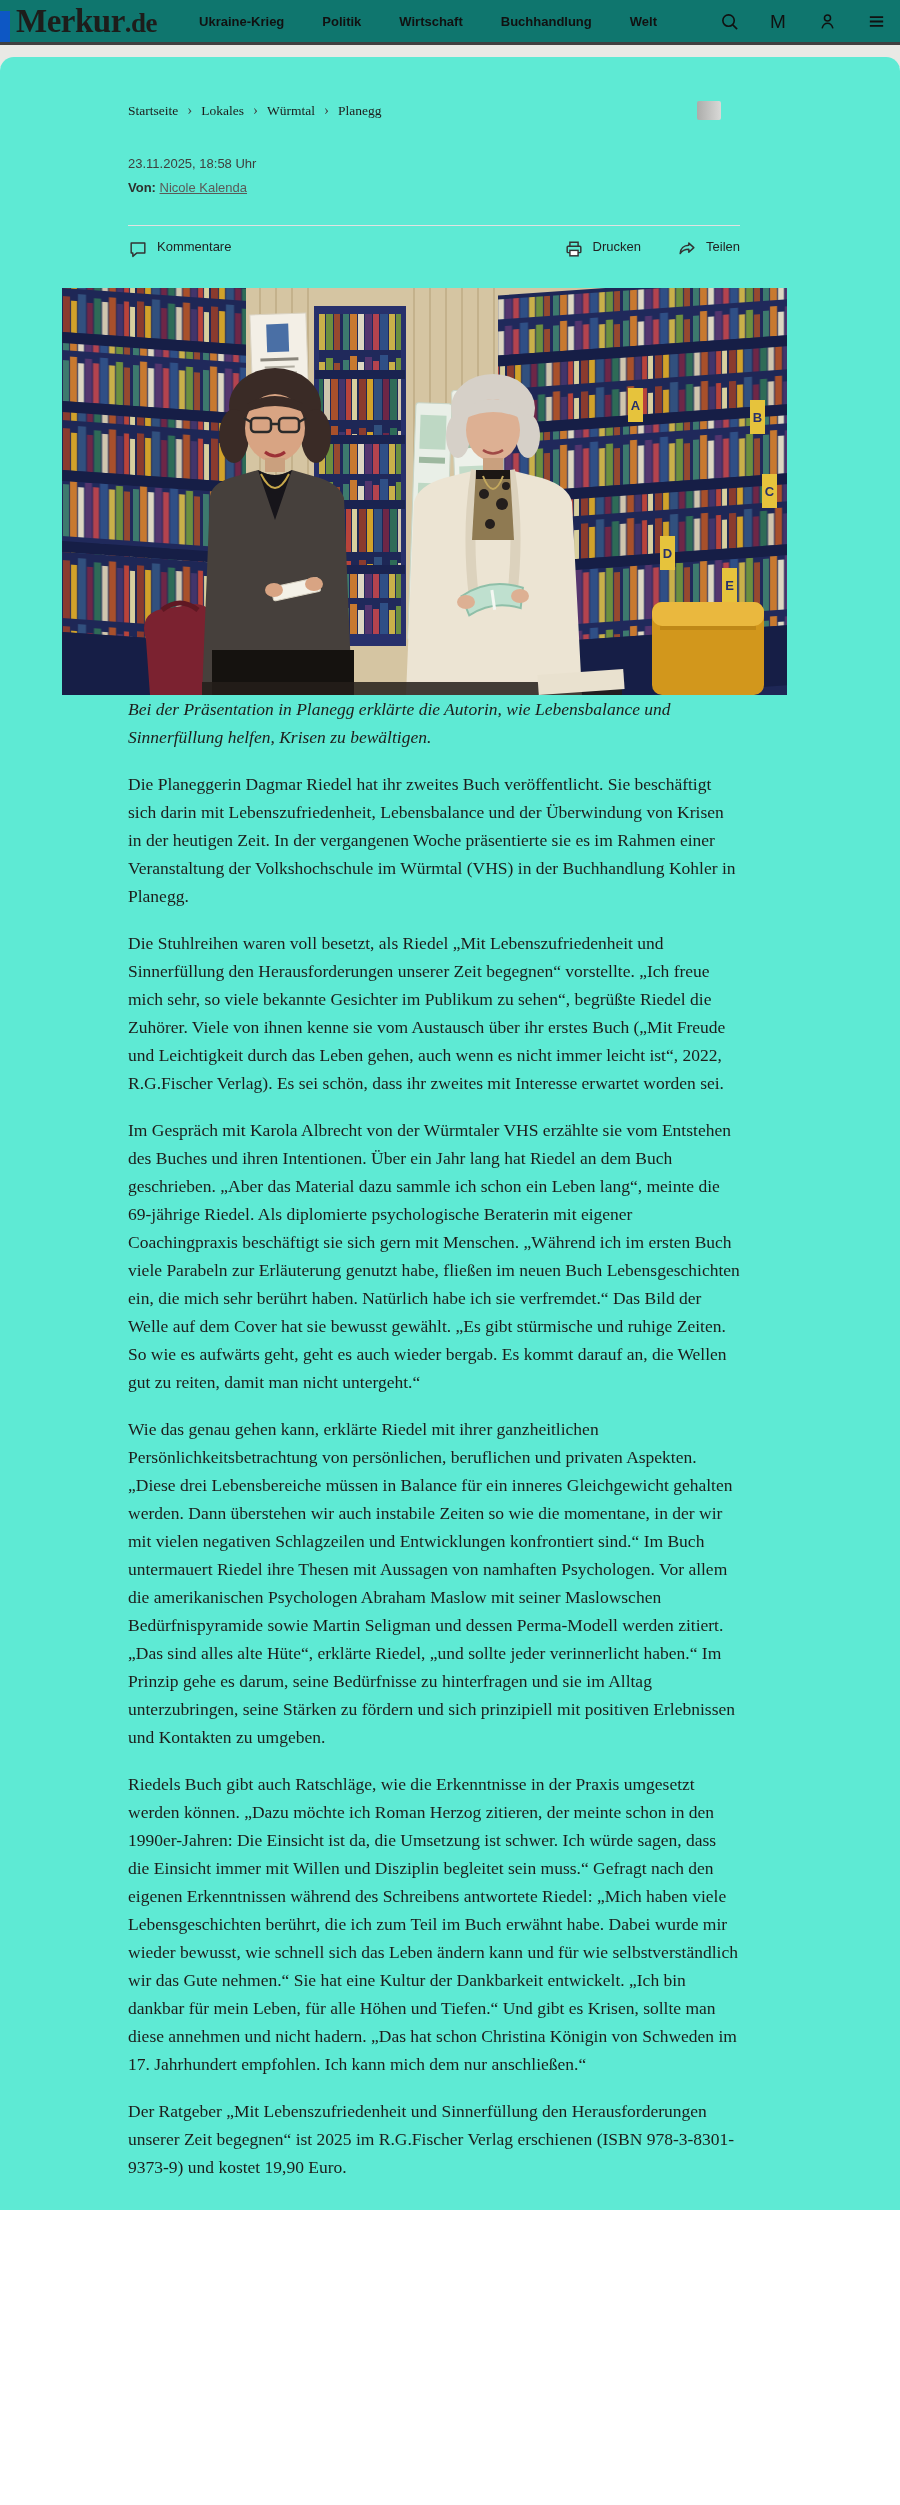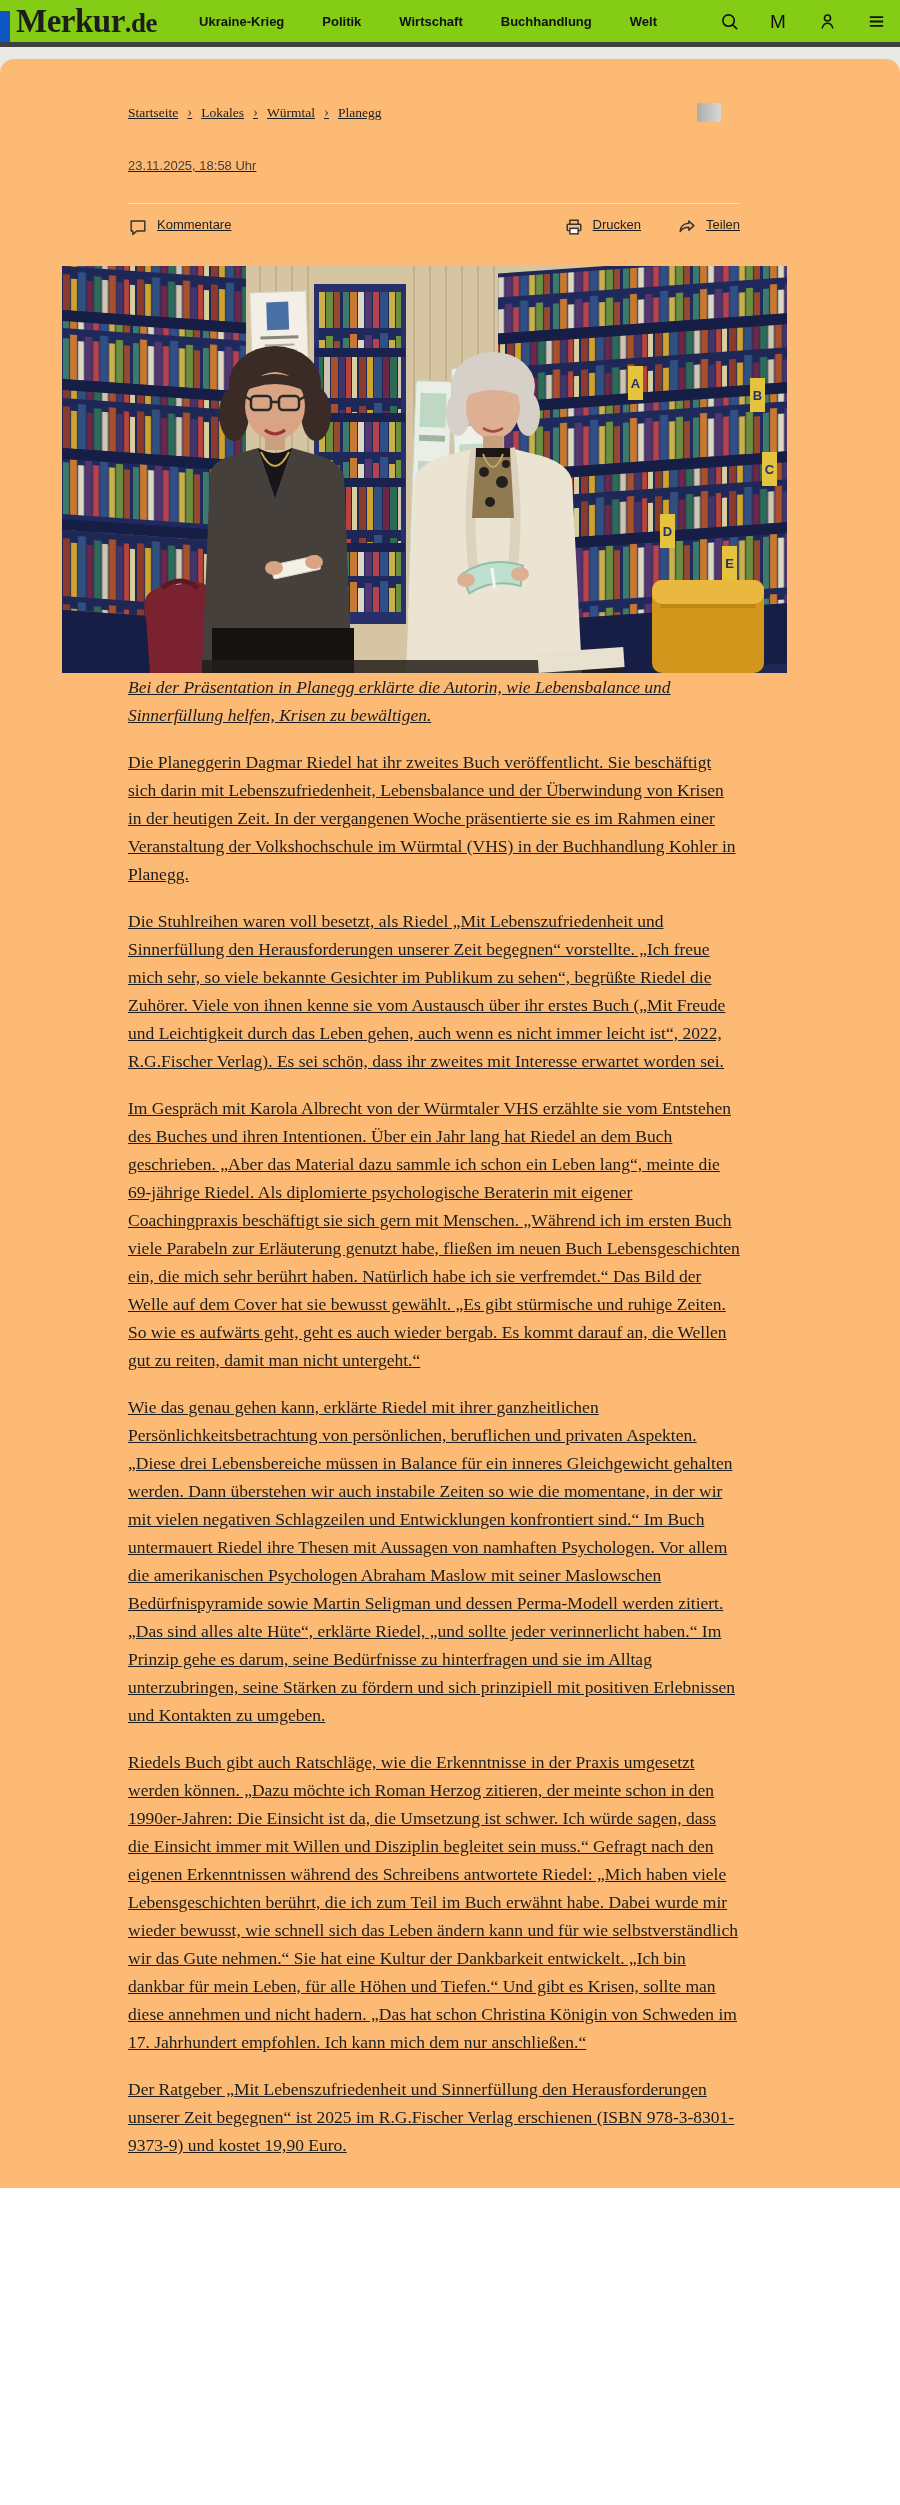--- a/index.html
+++ b/index.html
@@ -1,33 +1,33 @@
 <!DOCTYPE html>
 <html lang="de"><head>
 <meta charset="utf-8">
 <style>
   html,body{margin:0;padding:0;background:#ffffff;}
   body{width:900px;font-family:"Liberation Sans","DejaVu Sans",sans-serif;color:#1d1d1b;}
   .page{width:900px;overflow:hidden;}
 
   
-  header.site{height:42px;display:flex;align-items:center;position:relative;background:#84cc16;border-bottom:5px solid #404040;}
+  header.site{height:42px;display:flex;align-items:center;position:relative;background:#0f766e;border-bottom:3px solid #404040;}
   .accent{position:absolute;left:0;top:11px;width:10px;height:31px;background:#0d57c4;}
   .logo{margin-left:16px;font-family:"Liberation Serif","DejaVu Serif",serif;font-weight:700;letter-spacing:-0.5px;line-height:1;white-space:nowrap;cursor:pointer;}
   .logo-main{font-size:33px;}
   .logo-suffix{font-size:27px;}
   nav.main{display:flex;gap:38px;margin-left:42px;}
   .nav-link{font-size:13px;font-weight:bold;color:#111;text-decoration:none;white-space:nowrap;}
   .hicons{margin-left:auto;display:flex;align-items:center;gap:29px;padding-right:14px;}
   .hicon{display:flex;align-items:center;justify-content:center;width:20px;height:20px;cursor:pointer;}
   .m-glyph{font-size:19px;font-weight:400;color:#111;line-height:1;}
 
   
   .grayband{height:22px;background:#e9e9e5;}
-  .card{background:#fdba74;border-radius:14px 14px 0 0;margin-top:-10px;position:relative;padding:44px 160px 10px 128px;text-decoration:underline;}
+  .card{background:#5eead4;border-radius:14px 14px 0 0;margin-top:-10px;position:relative;padding:44px 160px 10px 128px;}
 
   .breadcrumb{display:flex;align-items:center;gap:9px;font-family:"Liberation Serif","DejaVu Serif",serif;font-size:13.5px;}
   .crumb{color:#1d1d1b;text-decoration:none;}
   .sep{color:#444;font-size:15px;line-height:1;}
   .ph-icon{margin-left:auto;margin-right:19px;width:24px;height:19px;border-radius:2px;background:linear-gradient(90deg,#acacaa,#d9d9d7);}
 
   h1.title{font-family:"Liberation Serif","DejaVu Serif",serif;font-size:31px;line-height:36px;font-weight:700;letter-spacing:-0.2px;margin:14px 0 0;max-width:590px;color:#111;}
 
   .date{margin-top:36px;font-size:13px;color:#3f3f3d;}
   .byline{margin-top:9px;font-size:13px;color:#3f3f3d;}
@@ -96,20 +96,24 @@
       <a class="crumb" href="#">Lokales</a>
       <span class="sep">›</span>
       <a class="crumb" href="#">Würmtal</a>
       <span class="sep">›</span>
       <a class="crumb" href="#">Planegg</a>
       <span class="ph-icon"></span>
     </nav>
 
 
     <div class="date">23.11.2025, 18:58 Uhr</div>
+    <div class="byline">
+      <span class="von">Von:</span>
+      <a href="#">Nicole Kalenda</a>
+    </div>
 
     <hr class="rule">
 
     <div class="actions">
       <button class="action">
         <span>
           <svg width="20" height="20" viewBox="0 0 22 22">
               <path d="M3.5 4.5h15v11h-9l-4.2 3.6v-3.6H3.5z" fill="none" stroke="#333" stroke-width="1.6" stroke-linejoin="round"></path>
             </svg>
         </span>

